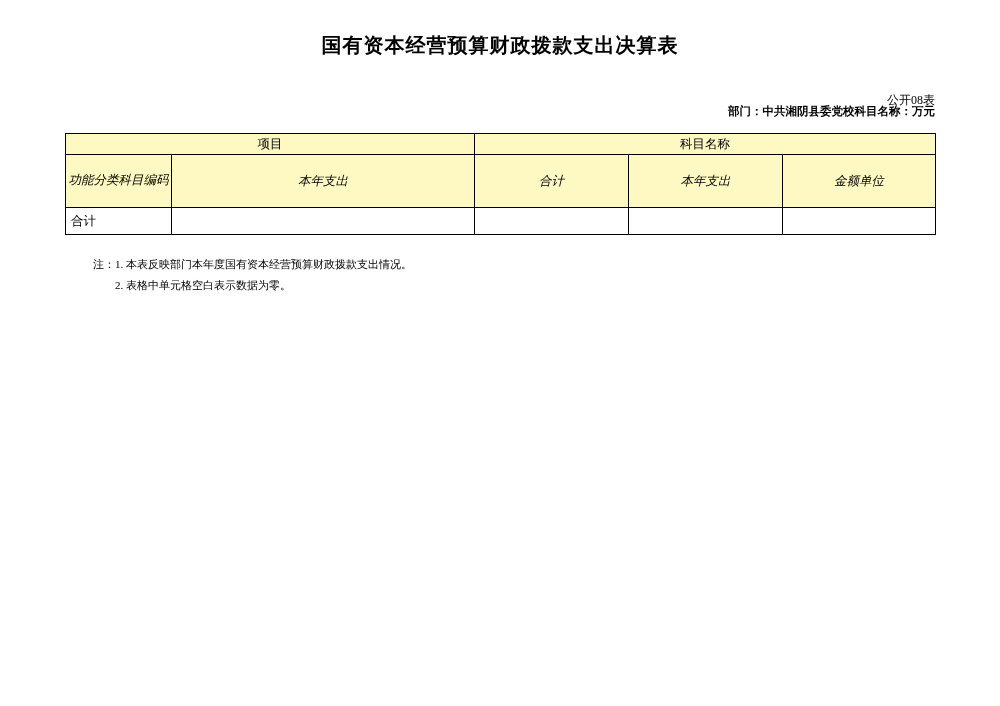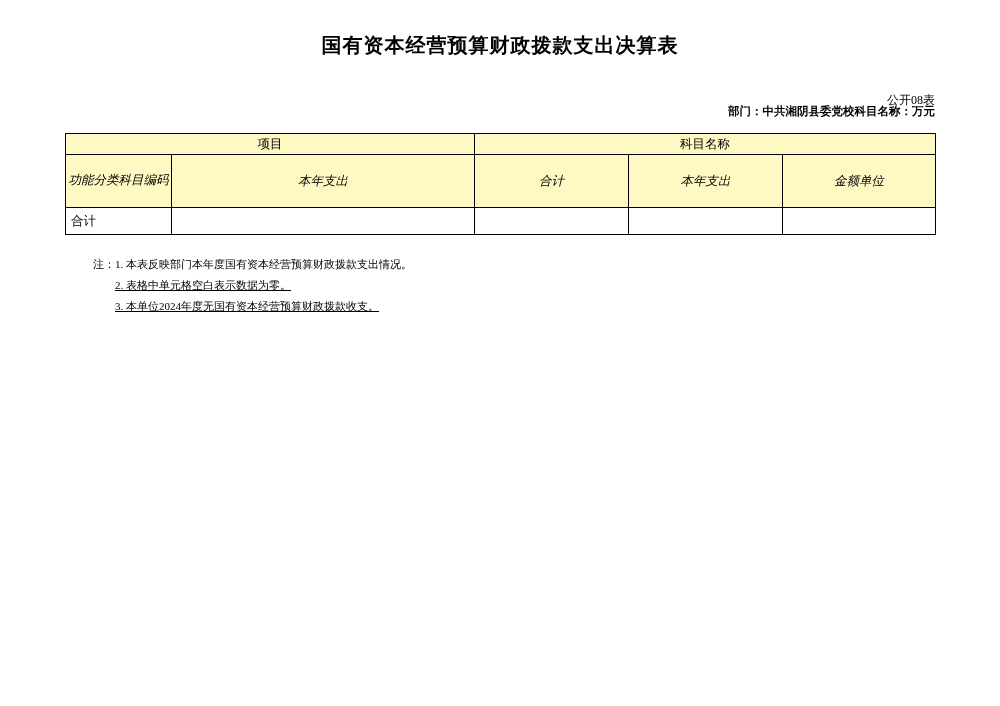--- a/index.html
+++ b/index.html
@@ -87,21 +87,20 @@
     font-size: 11px;
     line-height: 1.9;
     font-family: "Liberation Serif", "DejaVu Serif", serif;
     margin-left: 28px;
   }
   .notes .note-line {
     white-space: nowrap;
   }
   .notes .indent {
     padding-left: 22px;
-    text-decoration: underline;
   }
 </style>
 </head>
 <body>
 
 <div class="page">
 
   <div class="title">国有资本经营预算财政拨款支出决算表</div>
 
   <div class="sheet-no">公开08表</div>
@@ -143,18 +142,15 @@
     </table>
   </div>
 
   <div class="notes">
     <div class="note-line">
       <span>注：</span><span>1. 本表反映部门本年度国有资本经营预算财政拨款支出情况。</span>
     </div>
     <div class="note-line indent">
       <span>2. 表格中单元格空白表示数据为零。</span>
     </div>
-    <div class="note-line indent">
-      <span>3. 本单位2024年度无国有资本经营预算财政拨款收支。</span>
-    </div>
   </div>
 
 </div>
 
 </body></html>

